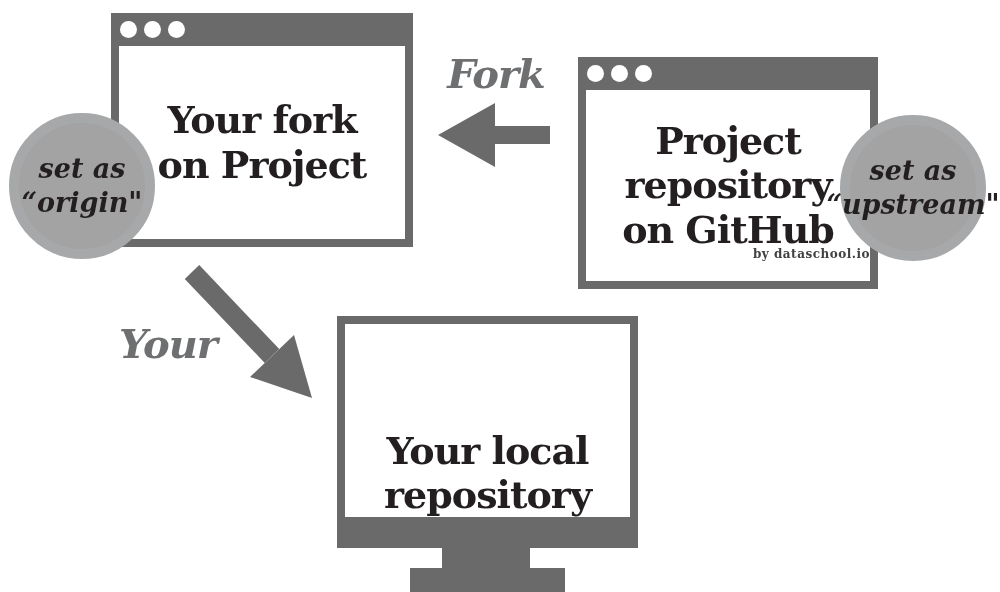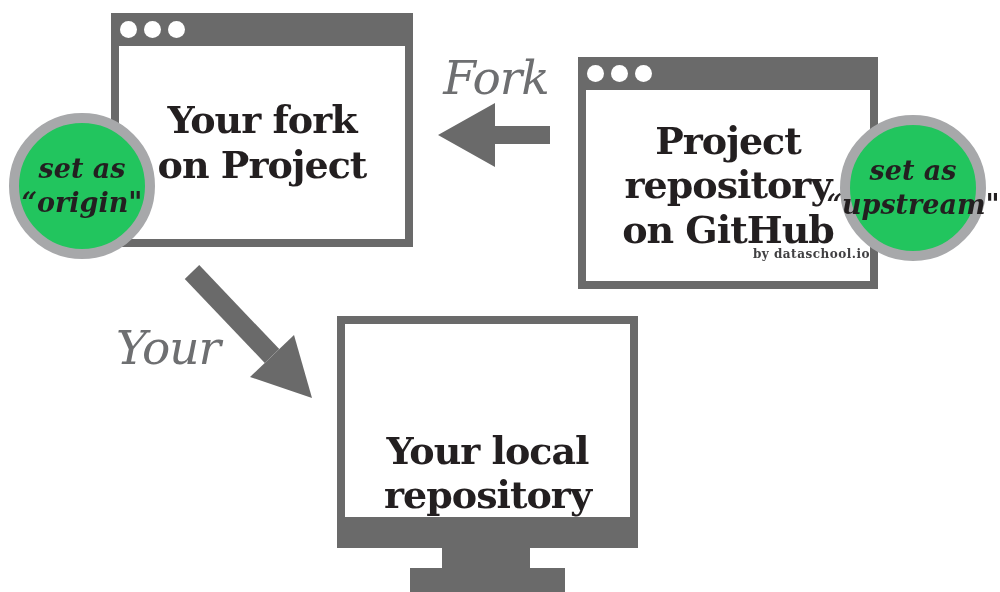--- a/index.html
+++ b/index.html
@@ -24,33 +24,33 @@
     background: #ffffff; display: flex; align-items: center; justify-content: center;
   }
   .win-title {
     font-weight: bold; font-size: 38px; line-height: 1.16; color: #231f20;
     text-align: center; white-space: pre-line; letter-spacing: -1px;
   }
 
   
   .badge {
     position: absolute; width: 126px; height: 126px; border: 10px solid #a7a8aa;
-    border-radius: 50%; background: #22c55e; z-index: 3;
+    border-radius: 50%; background: #a3a3a3; z-index: 3;
     display: flex; align-items: center; justify-content: center;
   }
   .badge-origin   { left: 9px;   top: 113px; }
   .badge-upstream { left: 840px; top: 115px; }
   .badge-label {
     font-weight: bold; font-style: italic; font-size: 27px; line-height: 1.25;
     color: #231f20; text-align: center; white-space: pre;
   }
 
   
   .flow-label {
-    position: absolute; font-weight: normal; font-style: italic; font-size: 47px;
+    position: absolute; font-weight: bold; font-style: italic; font-size: 40px;
     color: #6e6f71; z-index: 2; letter-spacing: -1px;
   }
   .fork-label  { left: 440px; top: 50px;  width: 112px; text-align: center; }
   .clone-label { left: 106px; top: 320px; width: 124px; text-align: center; }
 
   
   .arrows { position: absolute; left: 0; top: 0; z-index: 2; pointer-events: none; }
 
   
   .monitor { position: absolute; left: 337px; top: 316px; width: 301px; height: 232px; background: #6a6a6a; z-index: 1; }

